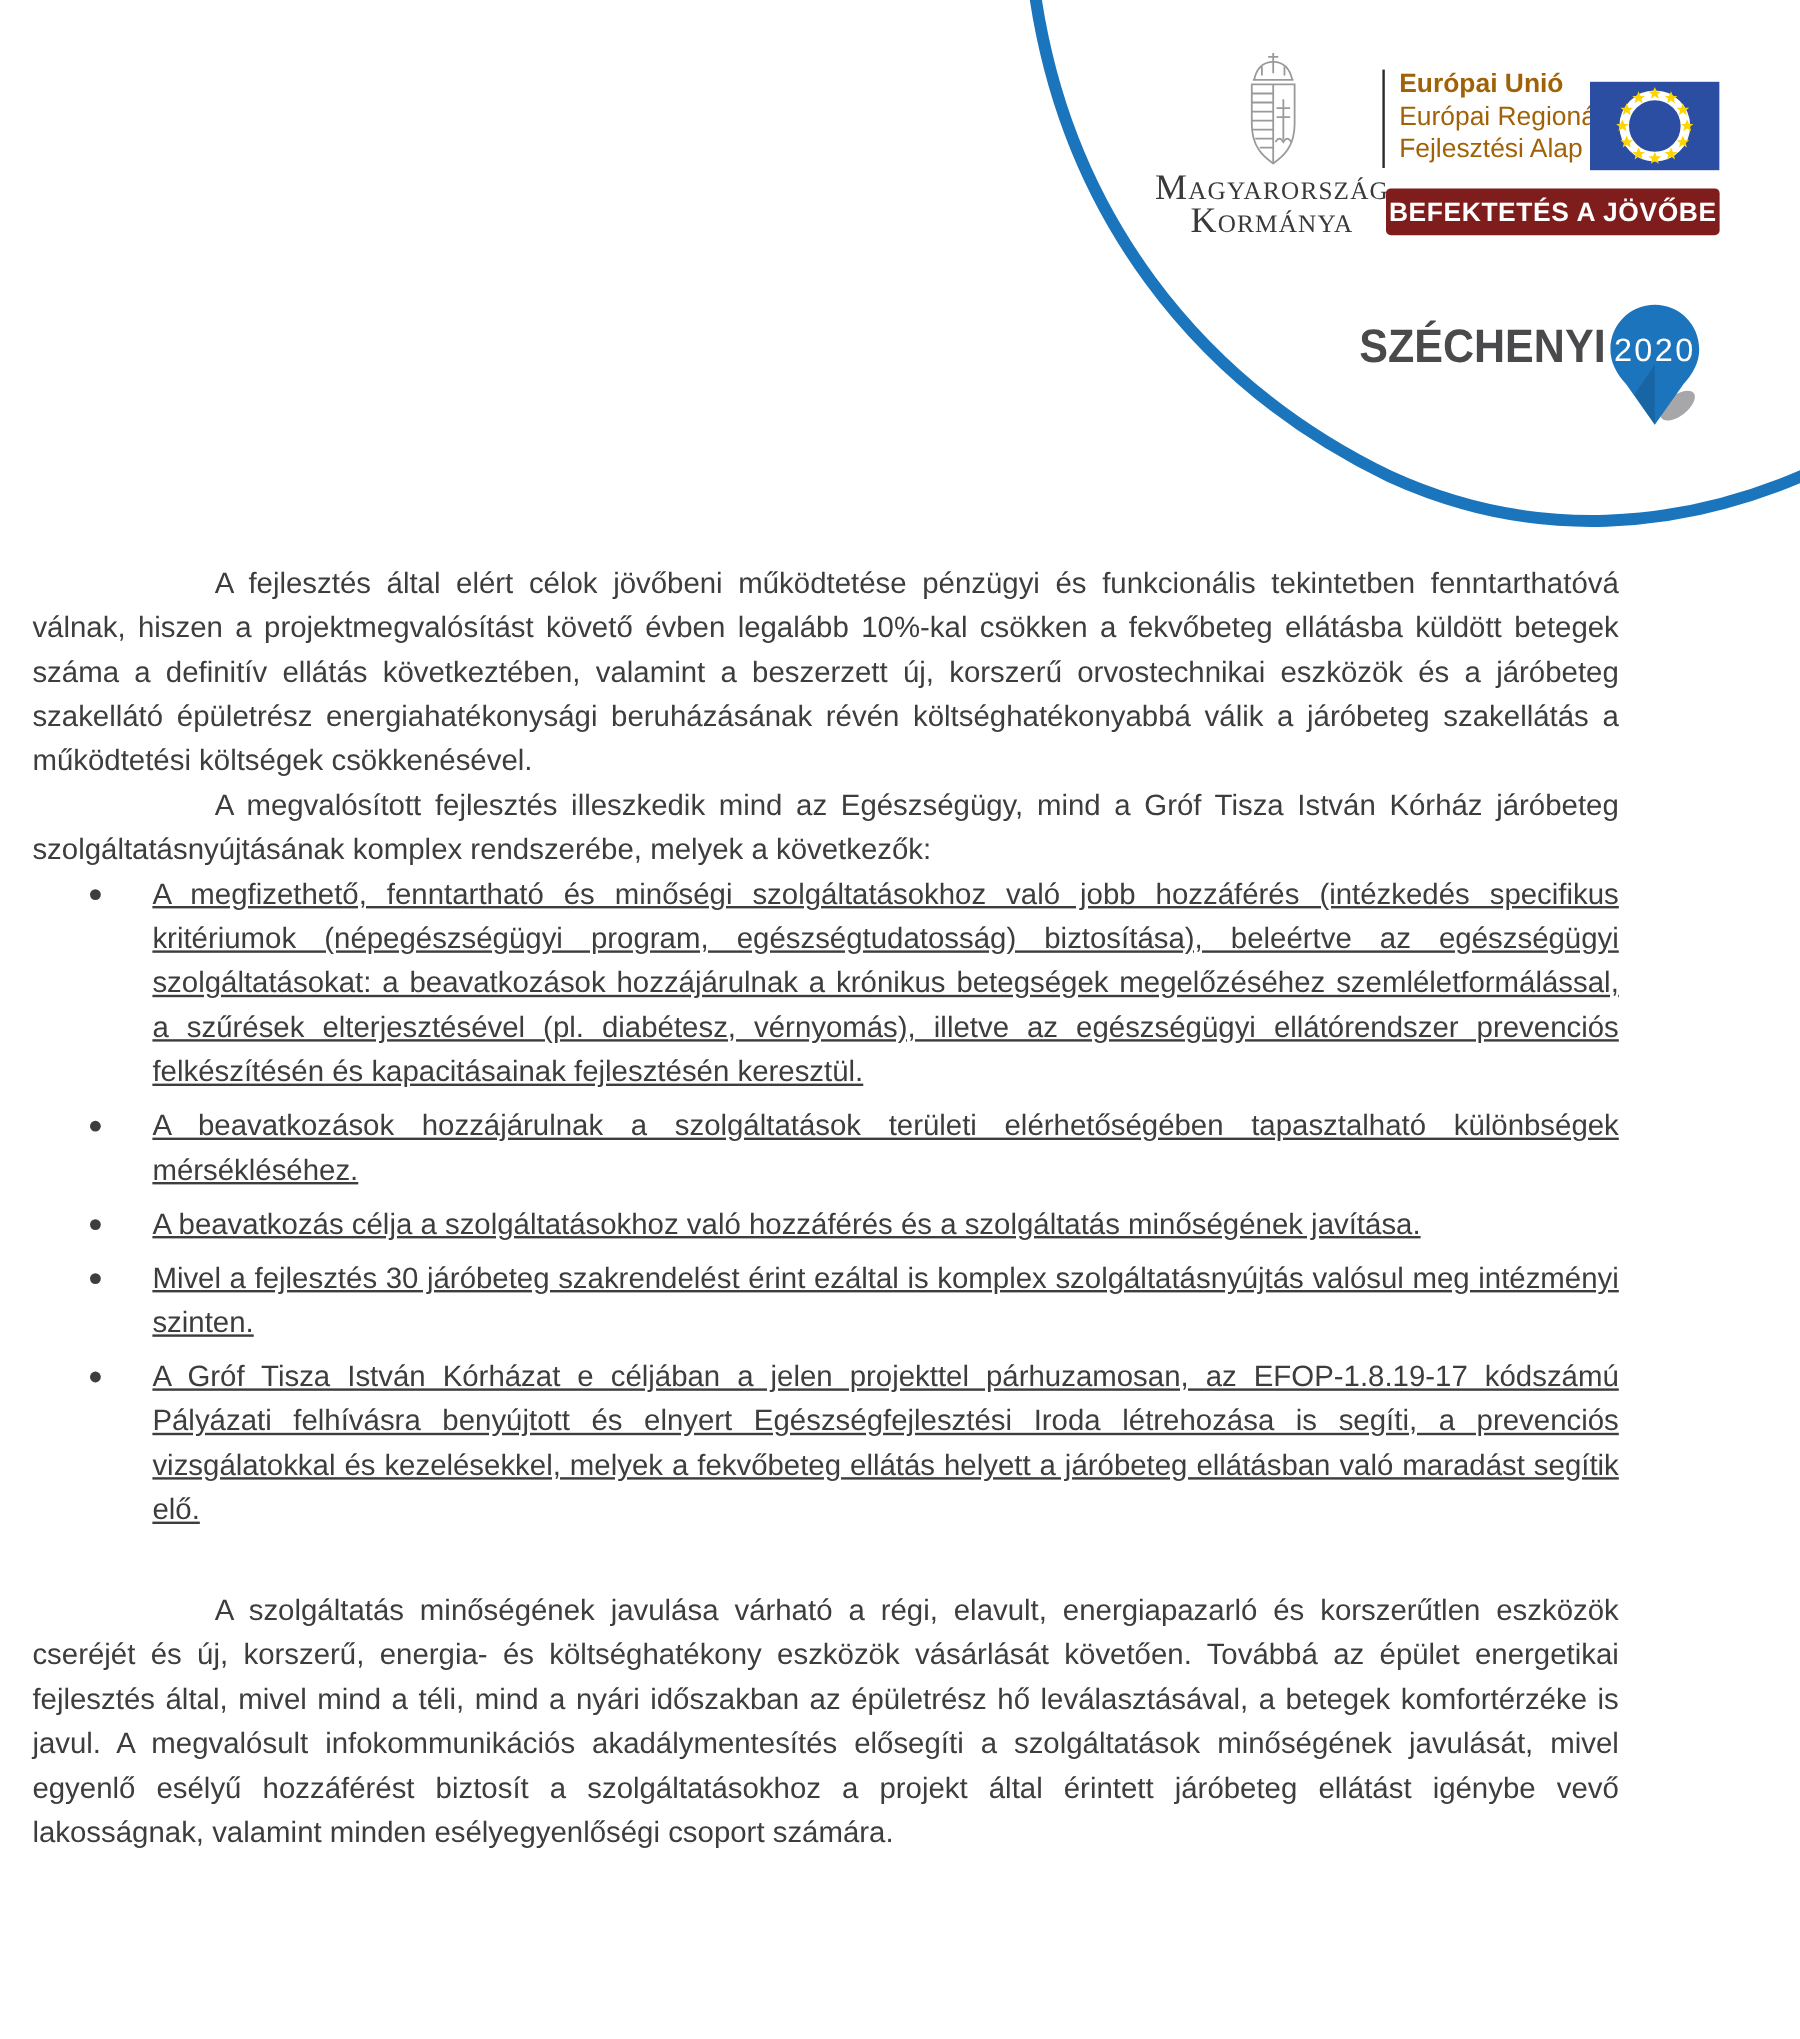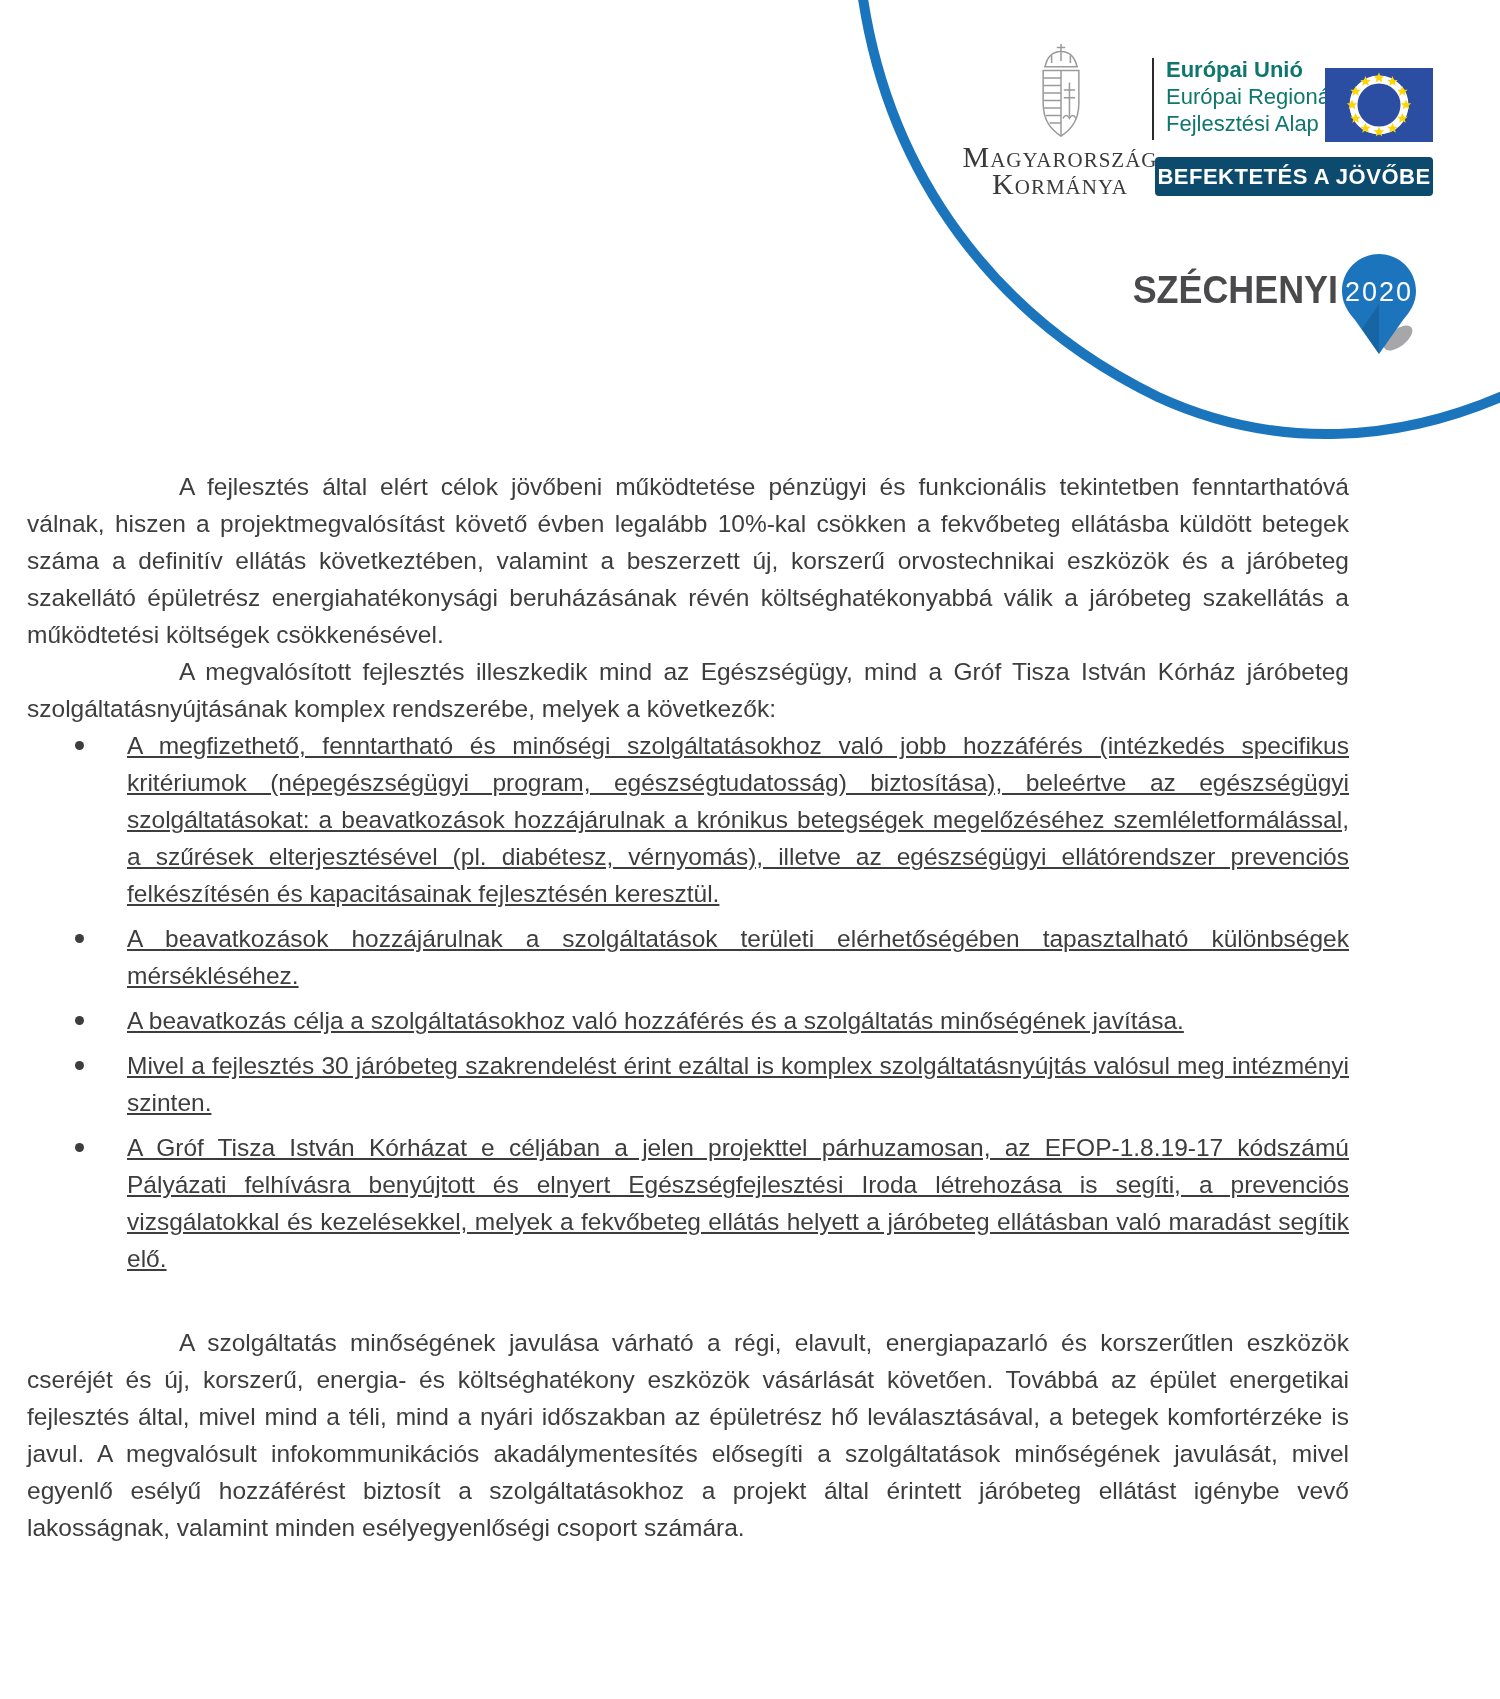--- a/index.html
+++ b/index.html
@@ -20,29 +20,29 @@
     left:950px; top:143px; width:220px; text-align:center;
     font-family:Liberation Serif, serif; color:#3a3a3a;
     font-variant:small-caps; line-height:27px; letter-spacing:1px;
   }
   #gov-block .l1 { font-size:30px; }
   #gov-block .l2 { font-size:30px; }
 
   #eu-divider { left:1152px; top:58px; width:2px; height:82px; background:#2b2b2b; }
 
   #eu-block {
-    left:1166px; top:56px; font-size:22px; line-height:27px; color:#0f766e;
+    left:1166px; top:56px; font-size:22px; line-height:27px; color:#a16207;
   }
   #eu-block .b { font-weight:bold; }
 
   #eu-flag { left:1325px; top:68px; }
 
   #banner {
     left:1155px; top:157px; width:278px; height:39px;
-    background:#0c4a6e; border-radius:4px;
+    background:#7f1d1d; border-radius:4px;
     color:#ffffff; font-weight:bold; font-size:22px; letter-spacing:0.5px;
     line-height:39px; text-align:center;
   }
 
   #szechenyi-word {
     left:1080px; top:268px; width:258px; text-align:right;
     font-size:39px; font-weight:bold; color:#4a4a4c; letter-spacing:0px;
     transform:scaleX(0.92); transform-origin:right center;
     white-space:nowrap;
   }

